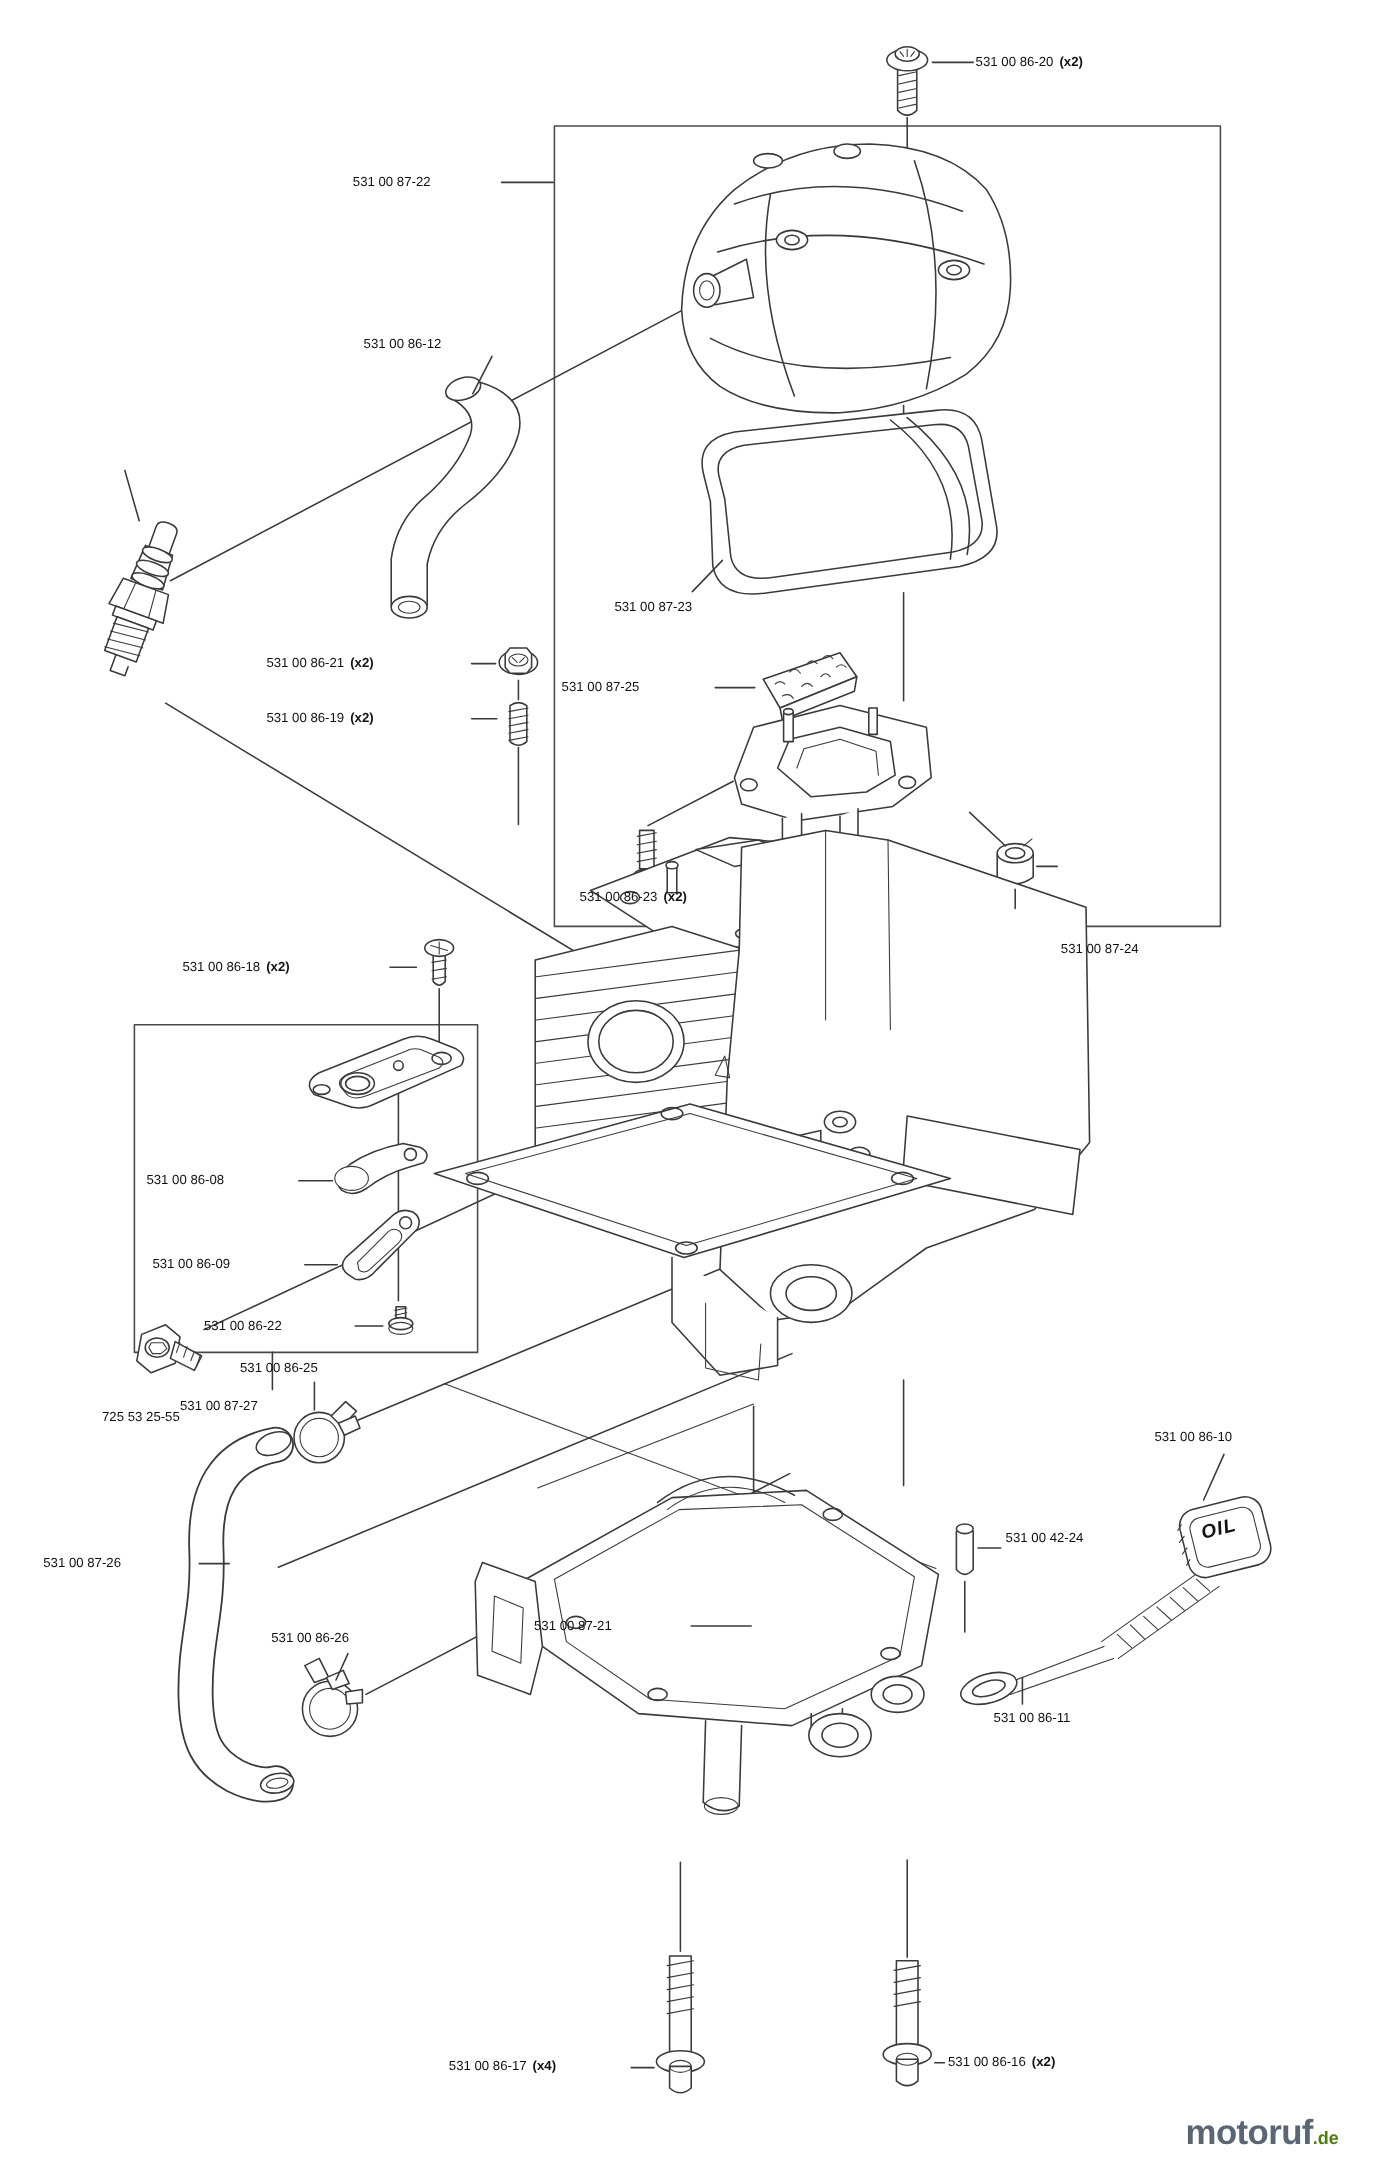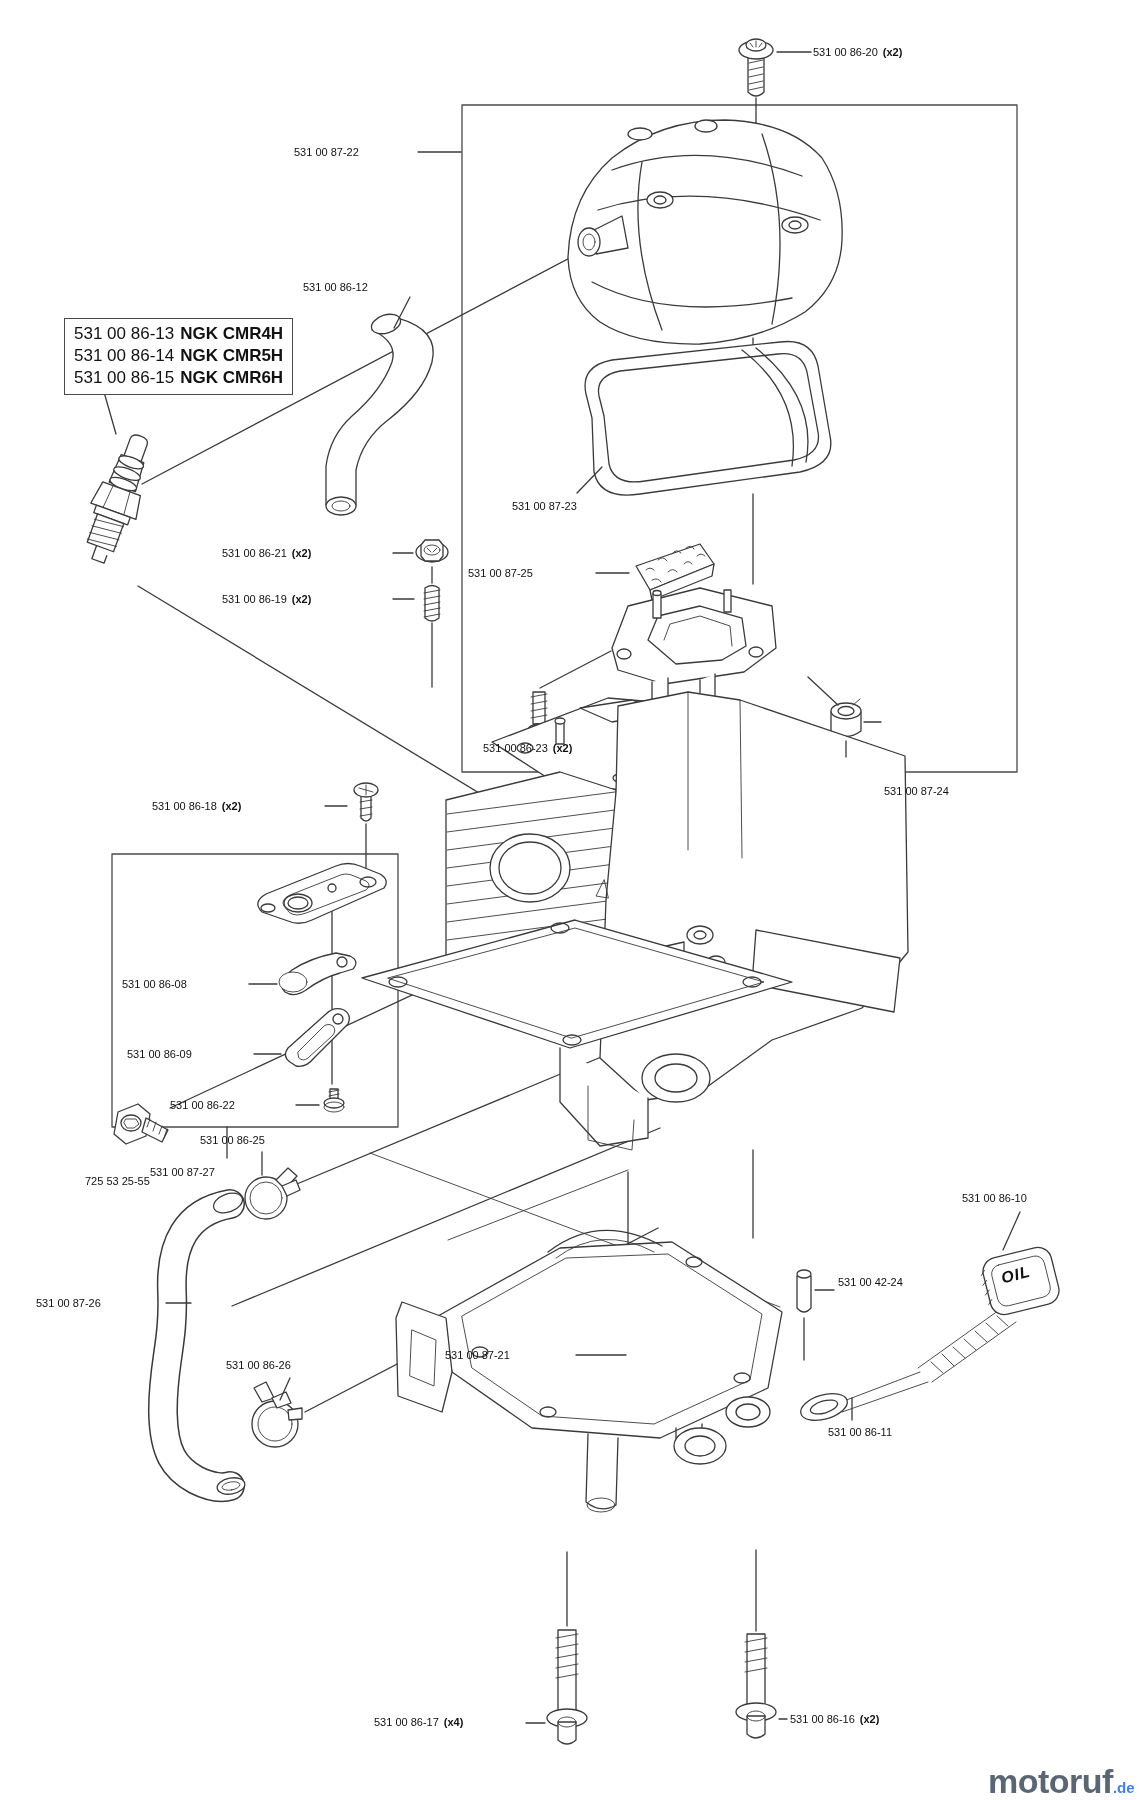--- a/index.html
+++ b/index.html
@@ -36,22 +36,22 @@
   #p8626{left:226px;top:1356px;}
   #p8721{left:445px;top:1346px;}
   #p8624{left:838px;top:1273px;}
   #p8610{left:962px;top:1189px;}
   #p8611{left:828px;top:1423px;text-align:right;}
   #p8617{left:374px;top:1713px;}
   #p8616{left:790px;top:1710px;}
   #oil-text{position:absolute;left:1001px;top:1266px;font-size:16px;font-weight:bold;font-style:italic;
             transform:rotate(-14deg);letter-spacing:1px;}
   #logo{position:absolute;left:988px;top:1762px;}
-  #logo .w{font-size:34px;font-weight:bold;color:#5a6673;letter-spacing:-0.5px;}
-  #logo .t{font-size:15px;font-weight:bold;color:#3b82f6;}
+  #logo .w{font-size:29px;font-weight:bold;color:#5a6673;letter-spacing:-0.5px;}
+  #logo .t{font-size:15px;font-weight:bold;color:#4d7c0f;}
 </style>
 </head>
 <body>
 
 <div id="stage">
 
 <svg id="art" width="1145" height="1800" viewBox="0 0 1145 1800">
 
   <g>
     <rect class="box" x="462" y="105" width="555" height="667"></rect>
@@ -383,23 +383,18 @@
 <div class="lbl" id="p8625"><span class="n">531 00 86-25</span><span class="q"></span></div>
 <div class="lbl" id="p8726"><span class="n">531 00 87-26</span><span class="q"></span></div>
 <div class="lbl" id="p8626"><span class="n">531 00 86-26</span><span class="q"></span></div>
 <div class="lbl" id="p8721"><span class="n">531 00 87-21</span><span class="q"></span></div>
 <div class="lbl" id="p8624"><span class="n">531 00 42-24</span><span class="q"></span></div>
 <div class="lbl" id="p8610"><span class="n">531 00 86-10</span><span class="q"></span></div>
 <div class="lbl" id="p8611"><span class="n">531 00 86-11</span><span class="q"></span></div>
 <div class="lbl" id="p8617"><span class="n">531 00 86-17</span><span class="q">(x4)</span></div>
 <div class="lbl" id="p8616"><span class="n">531 00 86-16</span><span class="q">(x2)</span></div>
 
-<div id="plug-box">
-  <div><span>531 00 86-13</span><b>NGK CMR4H</b></div>
-  <div><span>531 00 86-14</span><b>NGK CMR5H</b></div>
-  <div><span>531 00 86-15</span><b>NGK CMR6H</b></div>
+
+<div id="oil-text">OIL</div>
+
+<div id="logo"><span class="w">motoruf</span><span class="t">.de</span></div>
+
 </div>
 
-<div id="oil-text">OIL</div>
-
-<div id="logo"><span class="w">motoruf</span><span class="t">.de</span></div>
-
-</div>
-
 </body></html>

